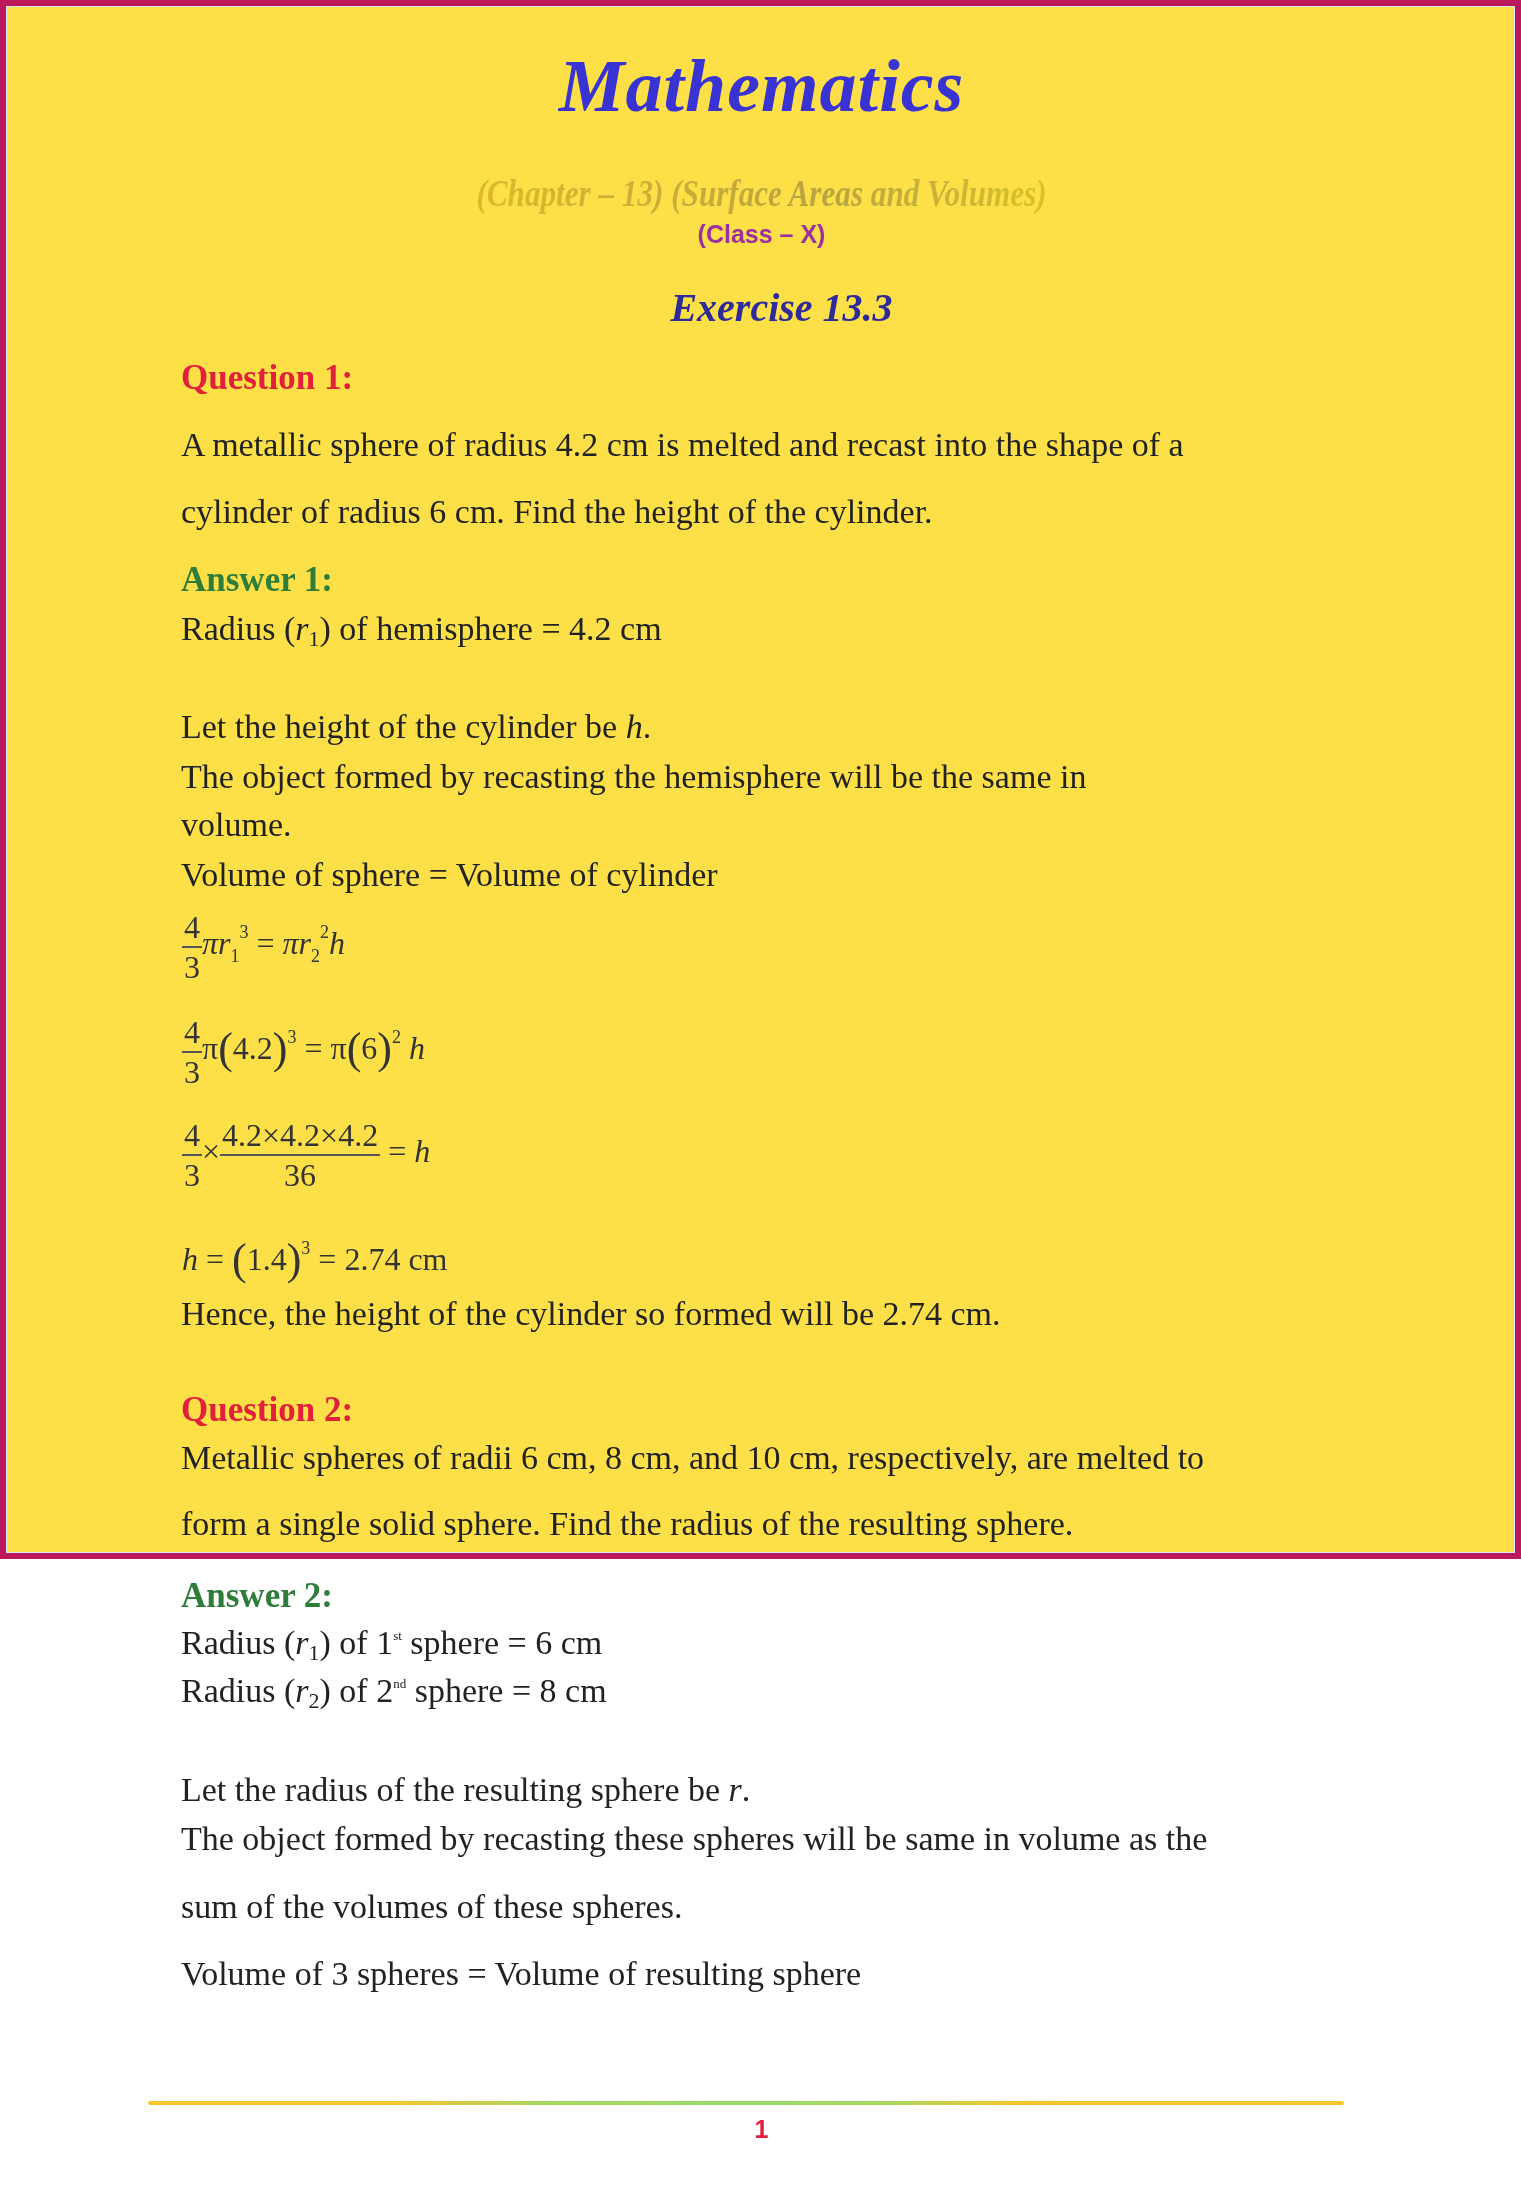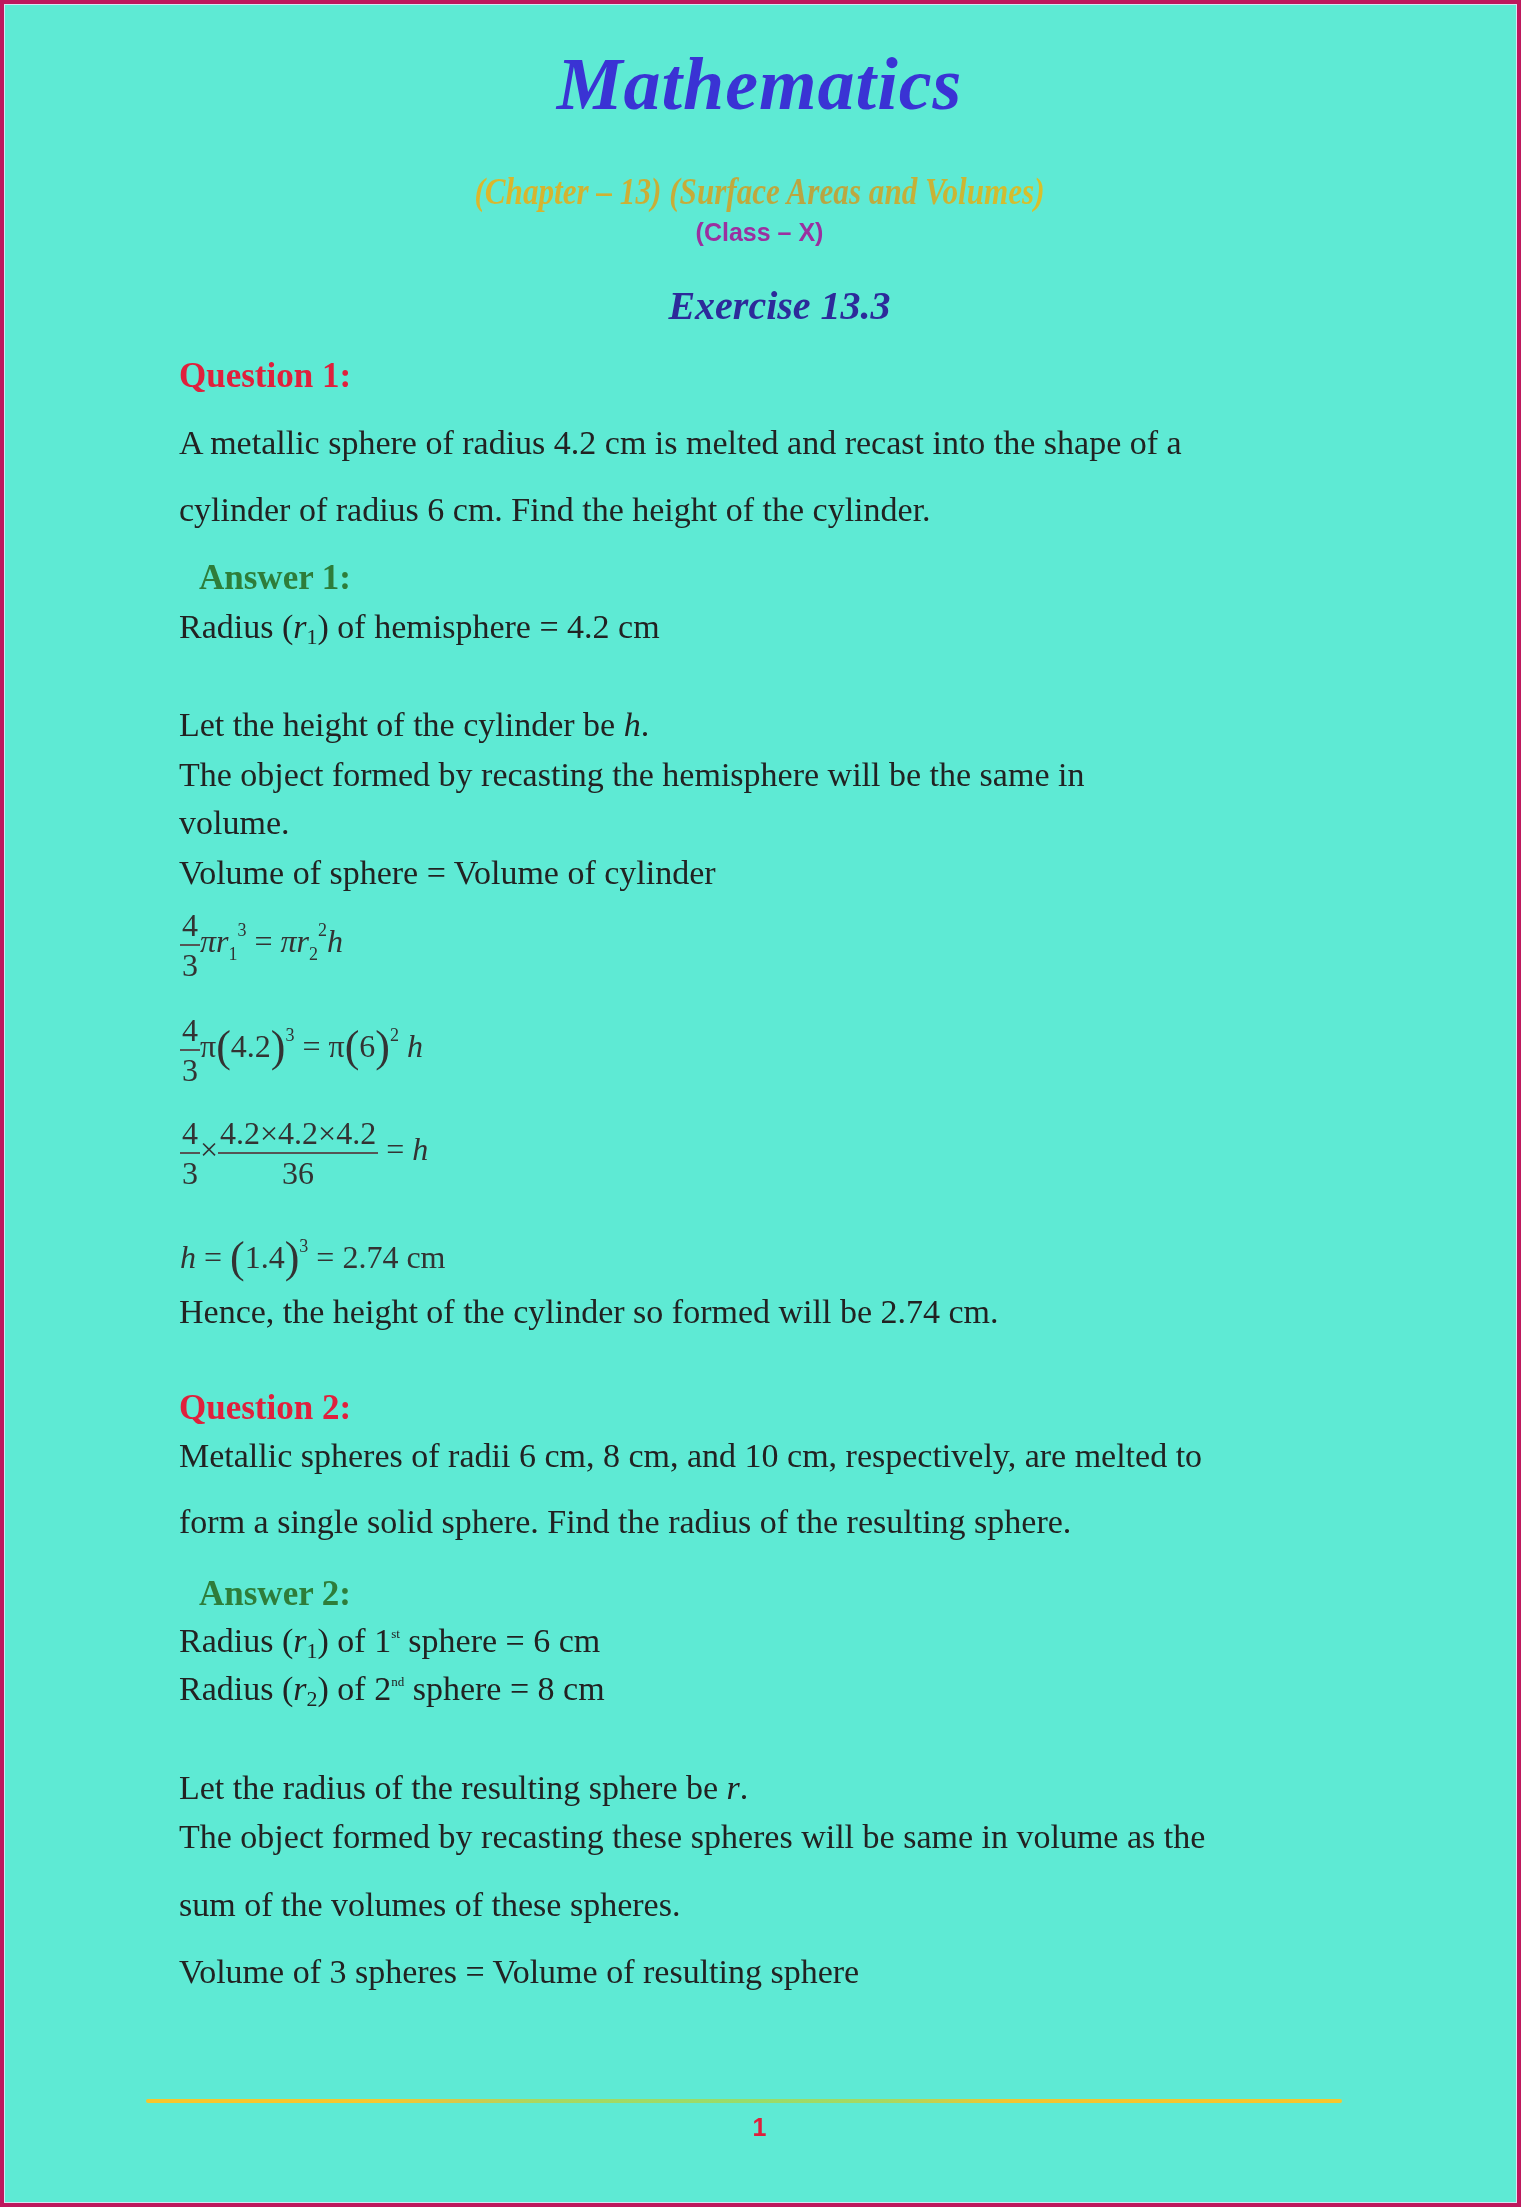--- a/index.html
+++ b/index.html
@@ -1,21 +1,21 @@
 <!DOCTYPE html>
 <html><head>
 <meta charset="utf-8">
 <style>
   html, body { margin: 0; padding: 0; background: #ffffff; }
   body { width: 1521px; height: 2207px; position: relative; overflow: hidden; }
   .page {
-    position: absolute; left: 0; top: 0; width: 1521px; height: 2207px;
+    position: absolute; left: 0; top: 0; width: 1521px; height: 1559px;
     box-sizing: border-box;
-    border: 4px solid #be185d;
-    background: #5eead4;
+    border: 6px solid #be185d;
+    background: #fde047;
   }
   .page::after {
     content: ""; position: absolute; left: 0; top: 0; right: 0; bottom: 0;
     border: 1px solid #d8e4f4; pointer-events: none;
   }
   .abs { position: absolute; white-space: nowrap; }
   .serif { font-family: "Liberation Serif", "DejaVu Serif", serif; }
   .sans { font-family: "Liberation Sans", "DejaVu Sans", sans-serif; }
 
   .title {
@@ -32,21 +32,21 @@
   }
   .classx {
     left: 0; width: 1511px; text-align: center; top: 214px;
     font-size: 25px; font-weight: bold; color: #9b30a0;
   }
   .exercise {
     left: 0; width: 1511px; text-align: center; top: 278px;
     font-size: 40px; font-weight: bold; font-style: italic; color: #2d2a9a; margin-left: 20px;
   }
   .qlabel { font-size: 35px; font-weight: bold; color: #e0203c; left: 175px; }
-  .alabel { font-size: 35px; font-weight: bold; color: #2e7d3a; left: 175px; margin-left: 20px; }
+  .alabel { font-size: 35px; font-weight: bold; color: #2e7d3a; left: 175px; }
   .body { font-size: 34px; color: #222222; left: 175px; }
   .body i { font-style: italic; }
   .body sub { font-size: 22px; vertical-align: -6px; }
   .body sup { font-size: 13px; vertical-align: 14px; }
 
   .formula { left: 176px; color: #333; font-family: "Liberation Serif", "DejaVu Serif", serif; }
   .frac { display: inline-flex; flex-direction: column; align-items: center; vertical-align: middle; line-height: 1; }
   .frac .num { padding: 0 2px 3px 2px; border-bottom: 2px solid #555; }
   .frac .den { padding-top: 3px; }
   .f-sz { font-size: 32px; }

